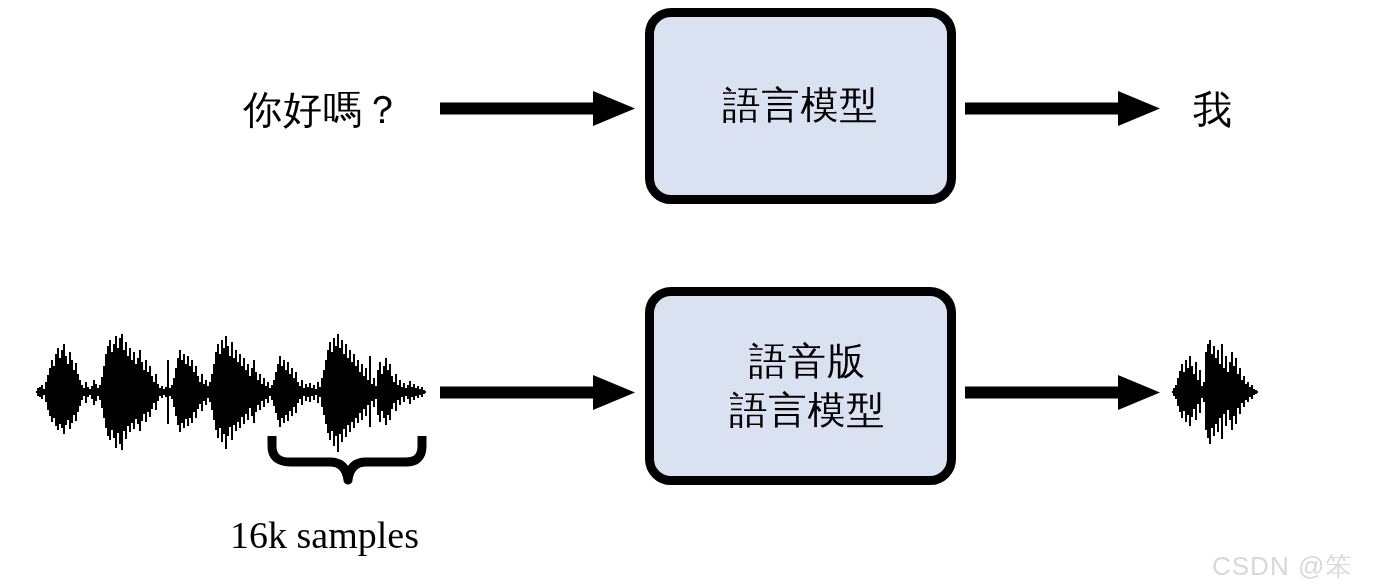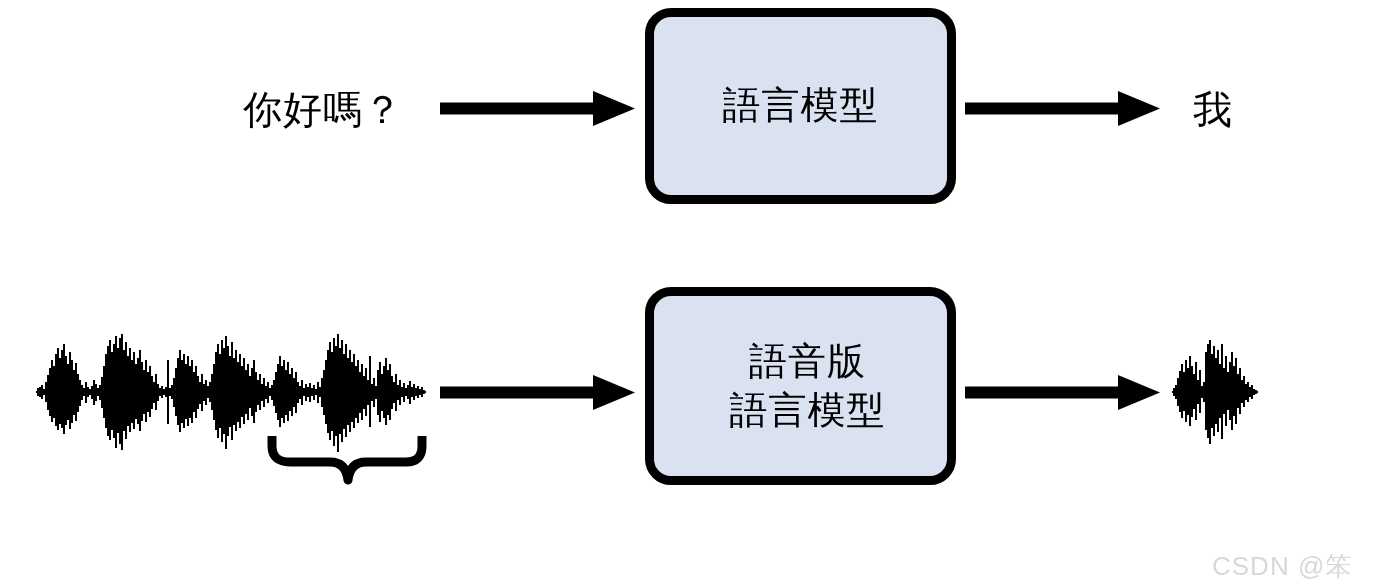--- a/index.html
+++ b/index.html
@@ -286,20 +286,21 @@
       </g>
     </svg>
   </div>
 
   <div class="abs" style="left:268px;top:432px;">
     <svg width="160" height="56" viewBox="0 0 160 56" aria-hidden="true">
       <path d="M4 4 L4 14 Q4 30 22 30 L62 30 Q78 30 80 48 Q82 30 98 30 L138 30 Q154 30 154 14 L154 4" fill="none" stroke="#000000" stroke-width="9" stroke-linecap="butt" stroke-linejoin="round"></path>
     </svg>
   </div>
 
+  <div class="txt txt-lat" style="left:230px;top:512px;">16k samples</div>
 
   <div class="arrow" style="left:440px;top:372px;">
     <svg width="200" height="40" viewBox="0 0 200 40" aria-hidden="true">
       <g fill="#000000">
         <rect x="0" y="14.5" width="160" height="12"></rect>
         <polygon points="153,3 195,20.5 153,38"></polygon>
       </g>
     </svg>
   </div>
 

